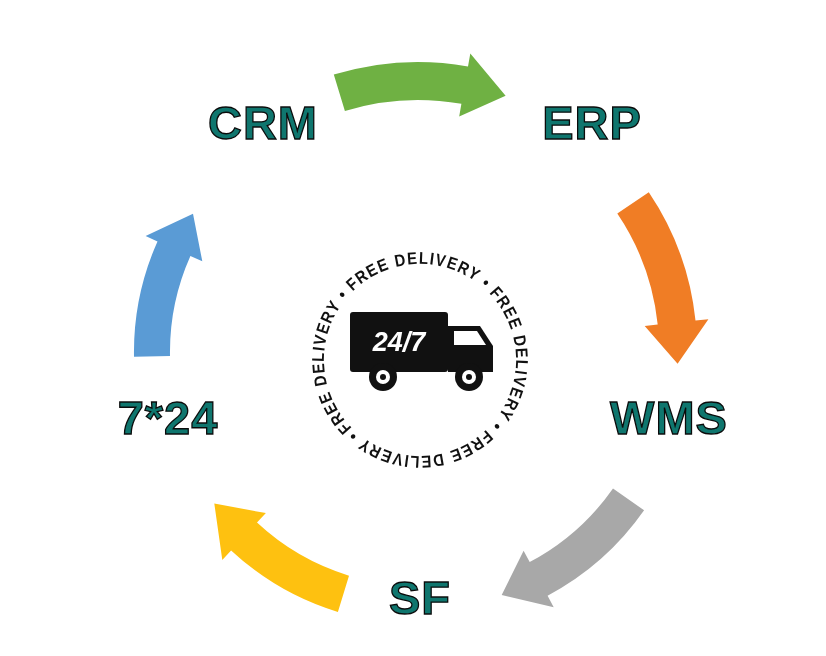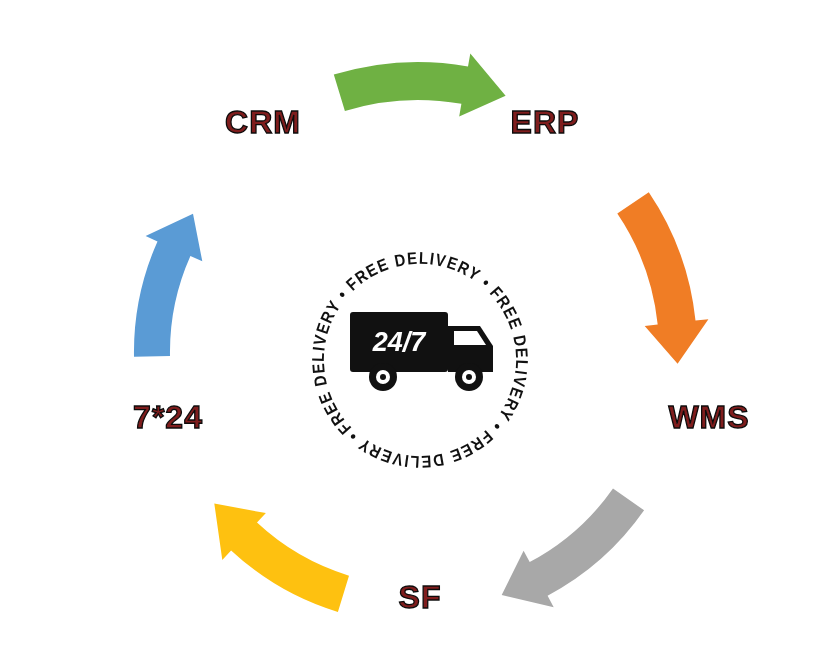--- a/index.html
+++ b/index.html
@@ -9,22 +9,22 @@
     background:#ffffff;
     overflow:hidden;
     font-family:"Liberation Sans",sans-serif;
   }
   .stage svg{position:absolute;left:0;top:0;}
   .node{
     position:absolute;
     transform:translate(-50%,-50%);
     font-family:"Liberation Sans",sans-serif;
     font-weight:900;
-    font-size:32px;
-    color:#7f1d1d;
+    font-size:47px;
+    color:#0f766e;
     -webkit-text-stroke:1.3px #0b0b0b;
     letter-spacing:1px;
     white-space:nowrap;
   }
   .ring-text{
     font-family:"Liberation Sans",sans-serif;
     font-weight:bold;
     font-size:17px;
     letter-spacing:1.5px;
   }
@@ -72,18 +72,18 @@
         <circle cx="469" cy="377" r="14"></circle>
         <circle cx="469" cy="377" r="7" fill="#ffffff"></circle>
         <circle cx="469" cy="377" r="3"></circle>
 
         <text class="truck-label" x="399" y="351">24/7</text>
       </g>
     </g>
   </svg>
 
   <div class="node" style="left:263px;top:122px">CRM</div>
-  <div class="node" style="left:545px;top:122px">ERP</div>
-  <div class="node" style="left:709px;top:417px">WMS</div>
+  <div class="node" style="left:592px;top:122px">ERP</div>
+  <div class="node" style="left:669px;top:417px">WMS</div>
   <div class="node" style="left:420px;top:597px">SF</div>
   <div class="node" style="left:168px;top:417px">7*24</div>
 
 </div>
 
 </body></html>

